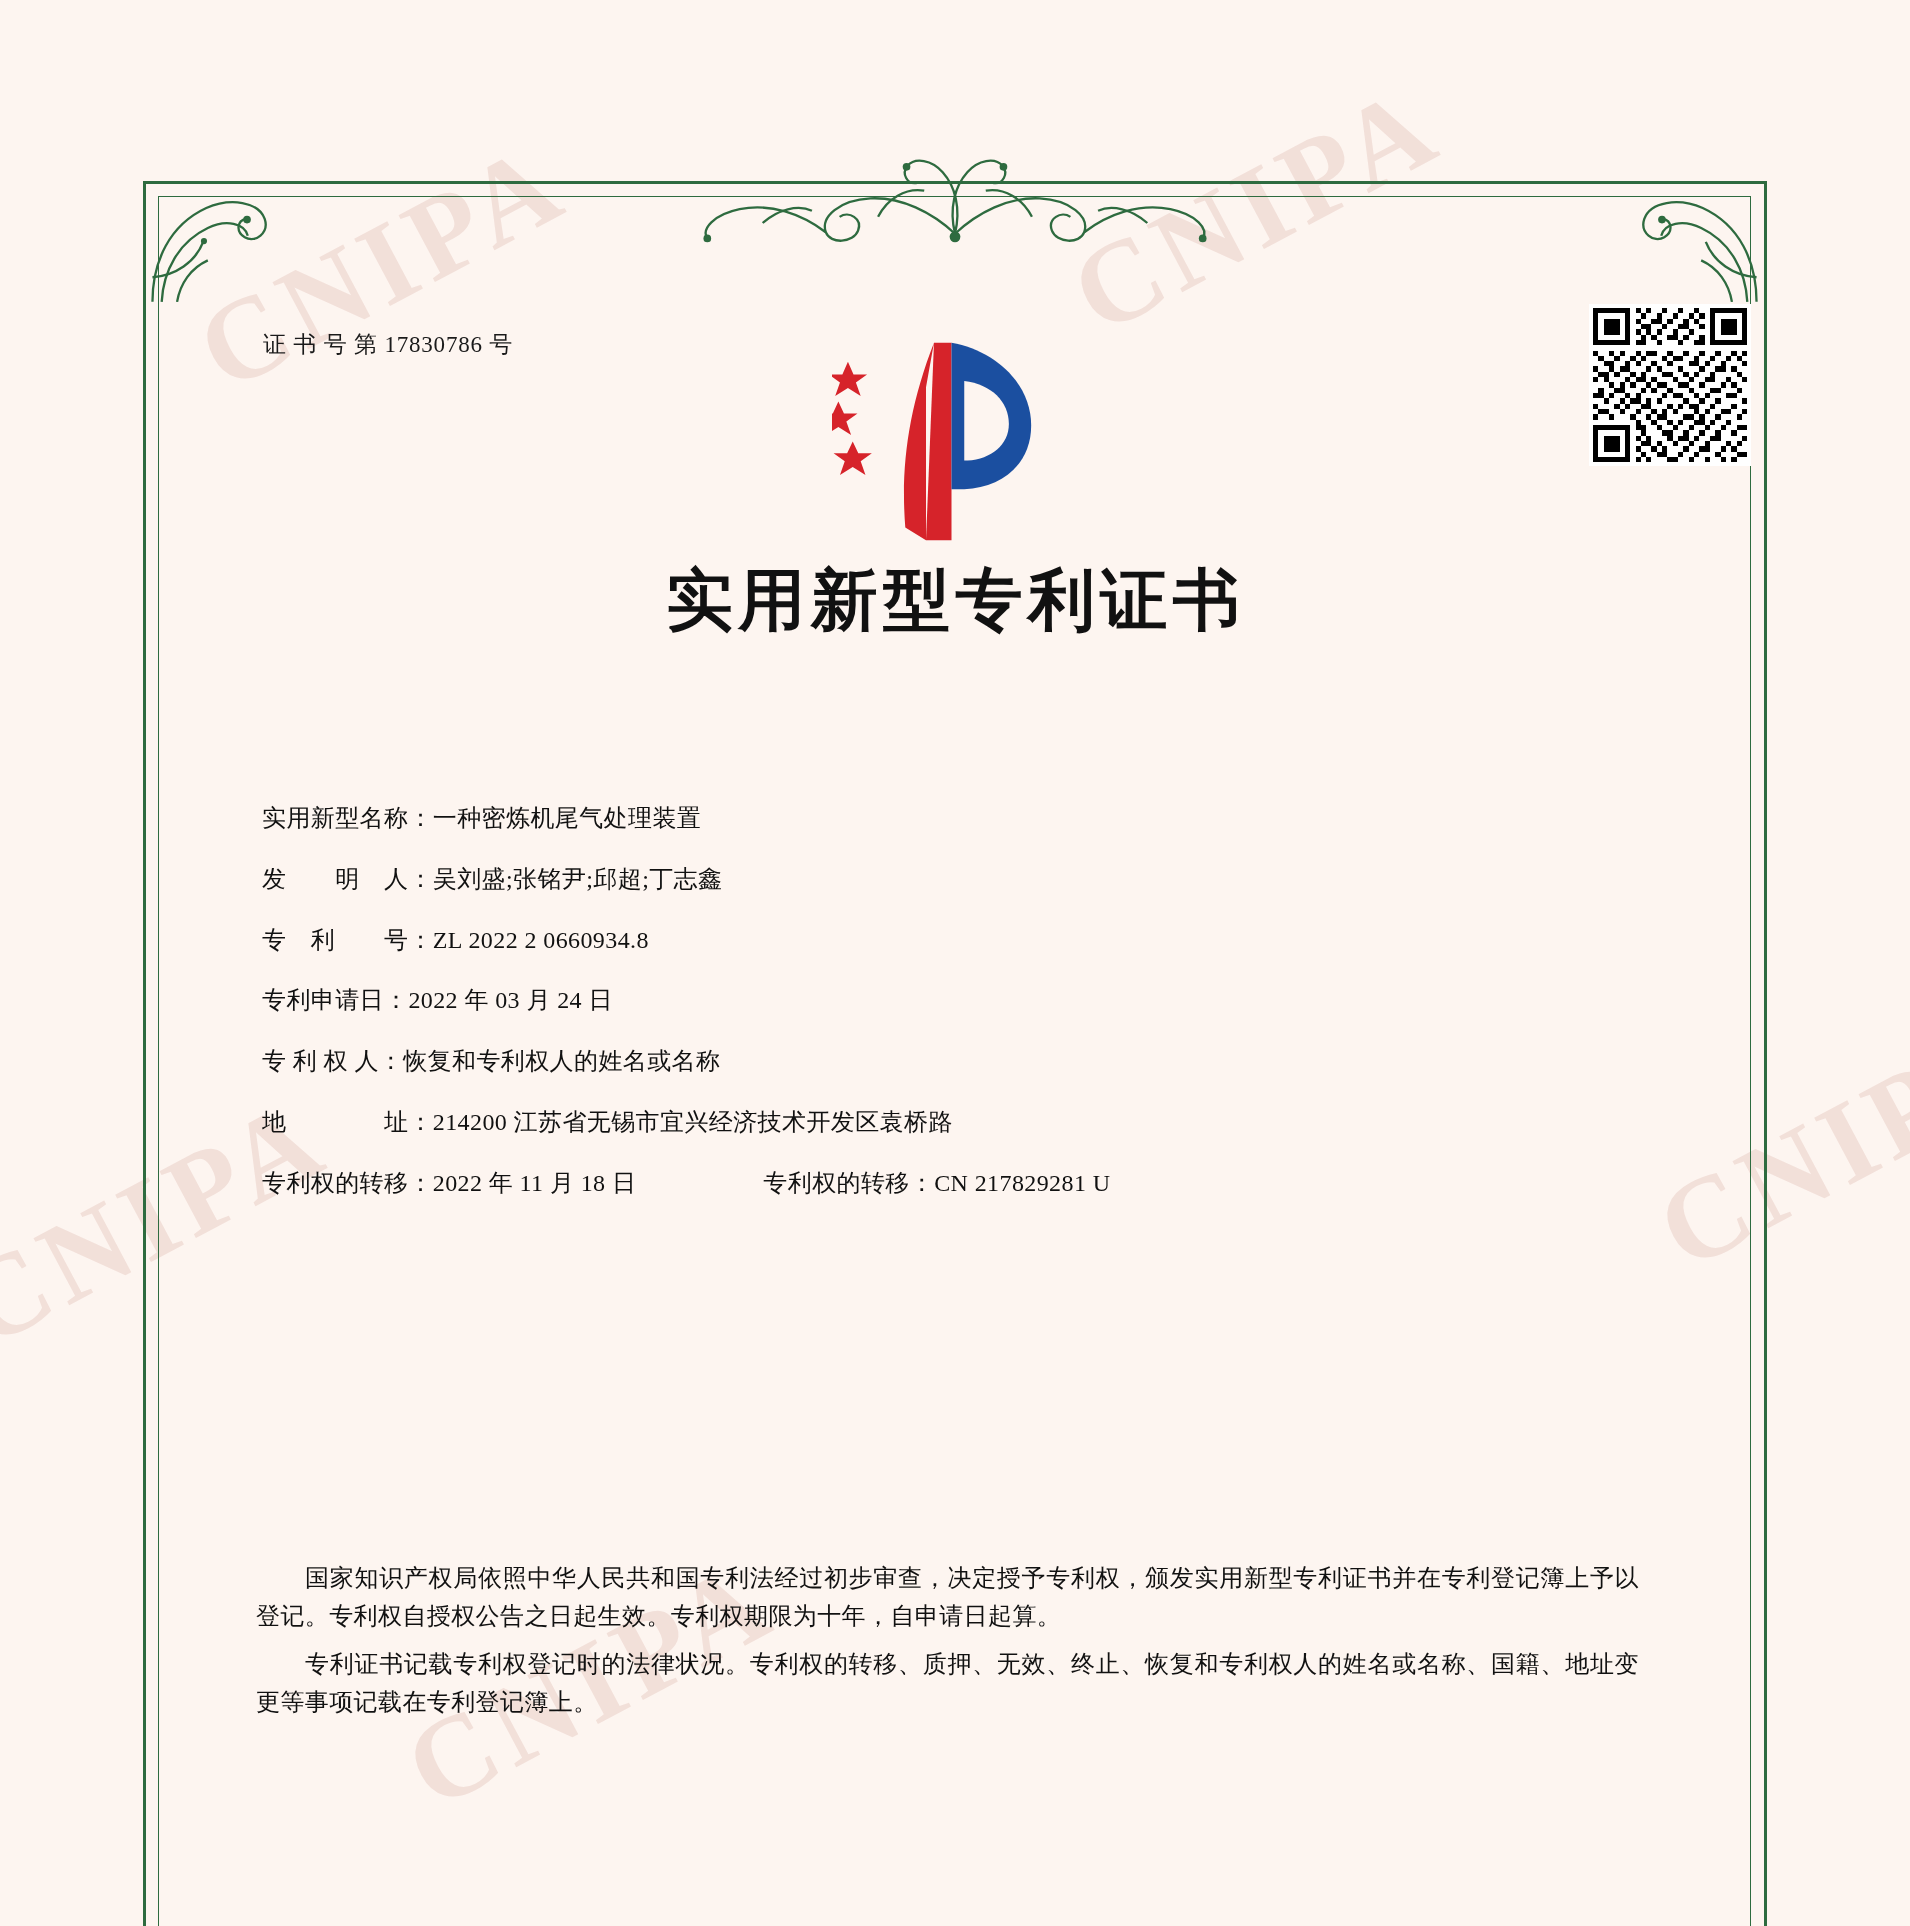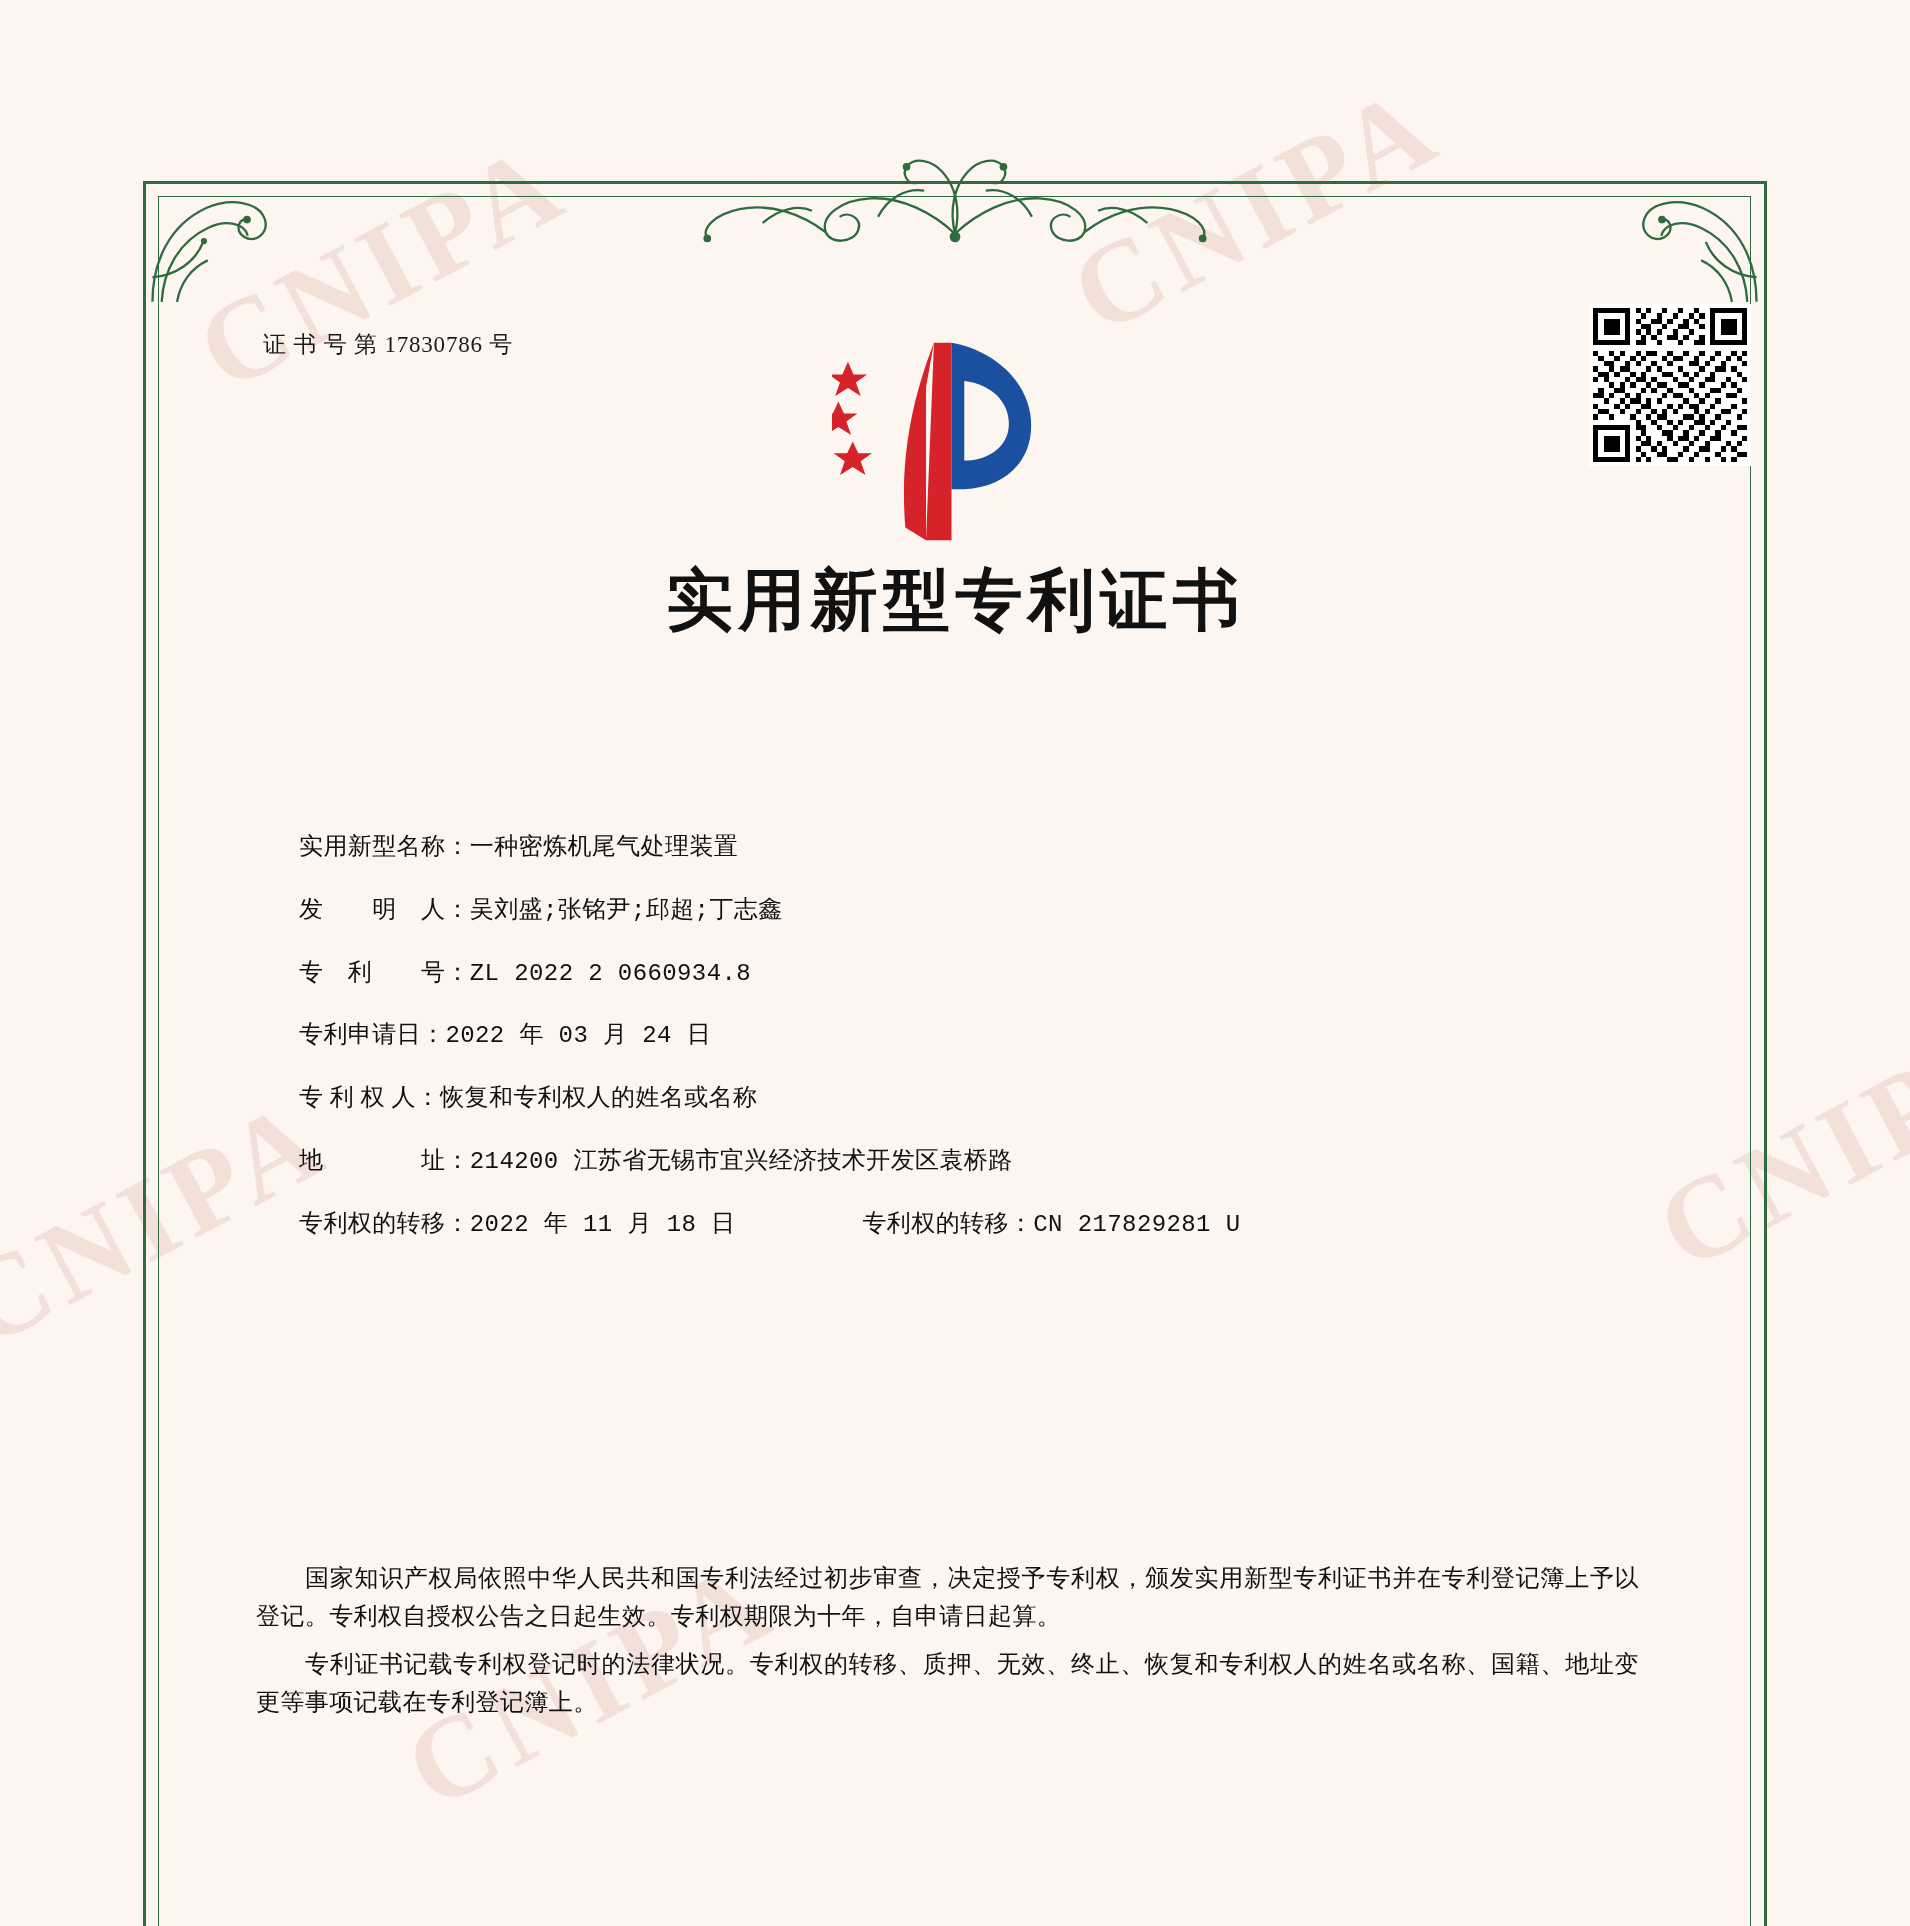--- a/index.html
+++ b/index.html
@@ -103,39 +103,37 @@
     text-align: center;
     font-size: 67px;
     font-weight: 700;
     letter-spacing: 5.4px;
     color: #111;
     font-family: "DejaVu Serif", "Liberation Serif", serif;
   }
 
   .fields {
     position: absolute;
-    left: 262px; top: 832px;
+    left: 262px; top: 804px;
     width: 1387px;
-    margin-left: 37px;
   }
   .field-row {
     display: flex;
     align-items: baseline;
     margin-bottom: 32px;
     font-size: 24px;
     color: #111;
     line-height: 1.2;
   }
   .f-label {
     white-space: pre;
     letter-spacing: 0.4px;
   }
   .f-value {
     letter-spacing: 0.4px;
-    font-family: Liberation Mono, monospace;
   }
   .field-row.pair { margin-bottom: 25px; }
   .f-spacer { display: inline-block; width: 127px; }
 
   .paragraphs {
     position: absolute;
     left: 256px; top: 1560px;
     width: 1383px;
     font-size: 24px;
     line-height: 1.58;

